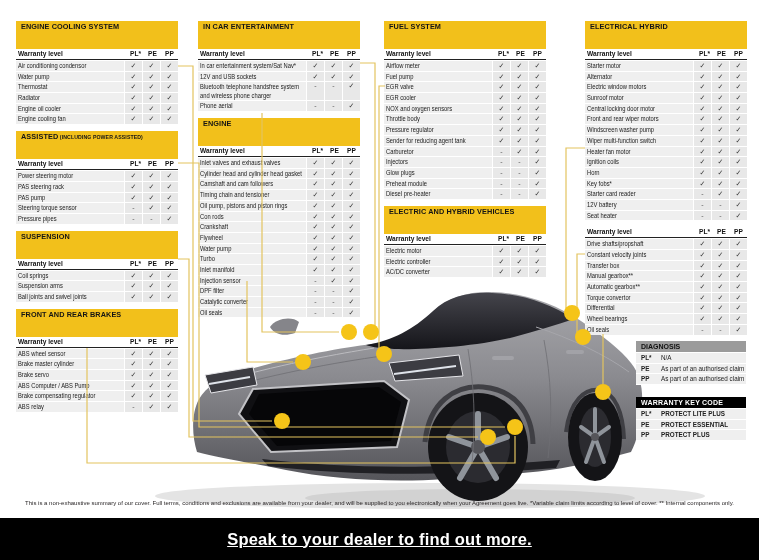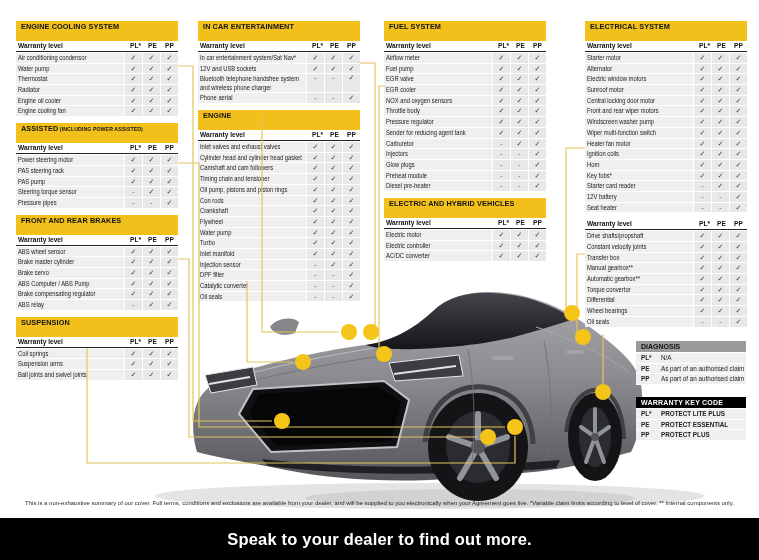--- a/index.html
+++ b/index.html
@@ -8,21 +8,21 @@
   svg.layer{position:absolute;left:0;top:0;width:759px;height:560px;pointer-events:none;}
   #car-layer{z-index:1;}
   #callouts{z-index:3;}
   .cline{fill:none;stroke:#e3c45f;stroke-width:1.2px;}
   .cdot{fill:#f5c418;}
 
   
   .tcol{position:absolute;top:21px;width:162px;z-index:2;}
   #col1{left:16px;} #col2{left:198px;} #col3{left:384px;} #col4{left:585px;}
   .wtable{background:#fff;margin-bottom:7px;}
-  .wt-head{background:#f2c01b;height:20px;line-height:12px;padding-left:5px;font-size:7.3px;
+  .wt-head{background:#f2c01b;height:28px;line-height:12px;padding-left:5px;font-size:7.3px;
            font-weight:bold;color:#141414;white-space:nowrap;overflow:hidden;letter-spacing:.1px;}
   .wt-suffix{font-size:5.2px;font-weight:bold;}
   .wt-sub{display:flex;height:10px;line-height:10px;border-bottom:1px solid #222;margin-bottom:1px;
           font-weight:bold;font-size:6.6px;color:#111;}
   .wt-sublabel{flex:1;padding-left:2px;}
   .wt-lvl{width:17px;text-align:center;}
   .wt-row{display:flex;height:9.7px;line-height:9.7px;margin-bottom:1px;font-size:6.6px;color:#222;}
   .wt-row.tall{height:18px;line-height:8.2px;}
   .wt-label{flex:1;background:#efefef;padding-left:2px;white-space:nowrap;overflow:hidden;}
   .wt-label-in{display:inline-block;transform:scaleX(.88);transform-origin:left center;white-space:nowrap;}
@@ -42,21 +42,21 @@
             font-size:6.3px;color:#222;}
   .cbox-code{width:20px;font-weight:bold;padding-left:5px;}
   .cbox-text{flex:1;}
   .key .cbox-text{font-weight:bold;}
 
   
   .disclaimer{position:absolute;top:500px;left:0;right:0;text-align:center;font-size:6px;
               color:#231f20;z-index:4;}
   .footer{position:absolute;left:0;top:518px;width:759px;height:42px;background:#000;color:#fff;
           display:flex;align-items:center;justify-content:center;font-size:16.5px;font-weight:bold;
-          z-index:4;letter-spacing:.2px;}
+          z-index:4;letter-spacing:.2px;text-decoration:underline;}
 </style>
 </head>
 <body>
 
 <div class="page">
 
   <svg id="car-layer" class="layer" viewBox="0 0 759 560">
     <defs>
       <linearGradient id="bodyG" x1="0" y1="0" x2="0" y2="1">
         <stop offset="0" stop-color="#a8a8ac"></stop>
@@ -184,20 +184,47 @@
           <span class="wt-cell">✓</span>
         </div>
         <div class="wt-row">
           <span class="wt-label"><span class="wt-label-in">Pressure pipes</span></span>
           <span class="wt-cell dash">-</span>
           <span class="wt-cell dash">-</span>
           <span class="wt-cell">✓</span>
         </div>
       </div>
       <div class="wtable">
+        <div class="wt-head"><span class="wt-title">SUSPENSION</span></div>
+        <div class="wt-sub">
+          <span class="wt-sublabel">Warranty level</span>
+          <span class="wt-lvl">PL*</span>
+          <span class="wt-lvl">PE</span>
+          <span class="wt-lvl">PP</span>
+        </div>
+        <div class="wt-row">
+          <span class="wt-label"><span class="wt-label-in">Coil springs</span></span>
+          <span class="wt-cell">✓</span>
+          <span class="wt-cell">✓</span>
+          <span class="wt-cell">✓</span>
+        </div>
+        <div class="wt-row">
+          <span class="wt-label"><span class="wt-label-in">Suspension arms</span></span>
+          <span class="wt-cell">✓</span>
+          <span class="wt-cell">✓</span>
+          <span class="wt-cell">✓</span>
+        </div>
+        <div class="wt-row">
+          <span class="wt-label"><span class="wt-label-in">Ball joints and swivel joints</span></span>
+          <span class="wt-cell">✓</span>
+          <span class="wt-cell">✓</span>
+          <span class="wt-cell">✓</span>
+        </div>
+      </div>
+      <div class="wtable">
         <div class="wt-head"><span class="wt-title">FRONT AND REAR BRAKES</span></div>
         <div class="wt-sub">
           <span class="wt-sublabel">Warranty level</span>
           <span class="wt-lvl">PL*</span>
           <span class="wt-lvl">PE</span>
           <span class="wt-lvl">PP</span>
         </div>
         <div class="wt-row">
           <span class="wt-label"><span class="wt-label-in">ABS wheel sensor</span></span>
           <span class="wt-cell">✓</span>
@@ -224,47 +251,20 @@
         </div>
         <div class="wt-row">
           <span class="wt-label"><span class="wt-label-in">Brake compensating regulator</span></span>
           <span class="wt-cell">✓</span>
           <span class="wt-cell">✓</span>
           <span class="wt-cell">✓</span>
         </div>
         <div class="wt-row">
           <span class="wt-label"><span class="wt-label-in">ABS relay</span></span>
           <span class="wt-cell dash">-</span>
-          <span class="wt-cell">✓</span>
-          <span class="wt-cell">✓</span>
-        </div>
-      </div>
-      <div class="wtable">
-        <div class="wt-head"><span class="wt-title">SUSPENSION</span></div>
-        <div class="wt-sub">
-          <span class="wt-sublabel">Warranty level</span>
-          <span class="wt-lvl">PL*</span>
-          <span class="wt-lvl">PE</span>
-          <span class="wt-lvl">PP</span>
-        </div>
-        <div class="wt-row">
-          <span class="wt-label"><span class="wt-label-in">Coil springs</span></span>
-          <span class="wt-cell">✓</span>
-          <span class="wt-cell">✓</span>
-          <span class="wt-cell">✓</span>
-        </div>
-        <div class="wt-row">
-          <span class="wt-label"><span class="wt-label-in">Suspension arms</span></span>
-          <span class="wt-cell">✓</span>
-          <span class="wt-cell">✓</span>
-          <span class="wt-cell">✓</span>
-        </div>
-        <div class="wt-row">
-          <span class="wt-label"><span class="wt-label-in">Ball joints and swivel joints</span></span>
-          <span class="wt-cell">✓</span>
           <span class="wt-cell">✓</span>
           <span class="wt-cell">✓</span>
         </div>
       </div>
     </div>
   <div class="tcol" id="col3">
       <div class="wtable">
         <div class="wt-head"><span class="wt-title">FUEL SYSTEM</span></div>
         <div class="wt-sub">
           <span class="wt-sublabel">Warranty level</span>
@@ -508,21 +508,21 @@
         <div class="wt-row">
           <span class="wt-label"><span class="wt-label-in">Oil seals</span></span>
           <span class="wt-cell dash">-</span>
           <span class="wt-cell dash">-</span>
           <span class="wt-cell">✓</span>
         </div>
       </div>
     </div>
   <div class="tcol" id="col4">
       <div class="wtable">
-        <div class="wt-head"><span class="wt-title">ELECTRICAL SYSTEM</span></div>
+        <div class="wt-head"><span class="wt-title">ELECTRICAL HYBRID</span></div>
         <div class="wt-sub">
           <span class="wt-sublabel">Warranty level</span>
           <span class="wt-lvl">PL*</span>
           <span class="wt-lvl">PE</span>
           <span class="wt-lvl">PP</span>
         </div>
         <div class="wt-row">
           <span class="wt-label"><span class="wt-label-in">Starter motor</span></span>
           <span class="wt-cell">✓</span>
           <span class="wt-cell">✓</span>

